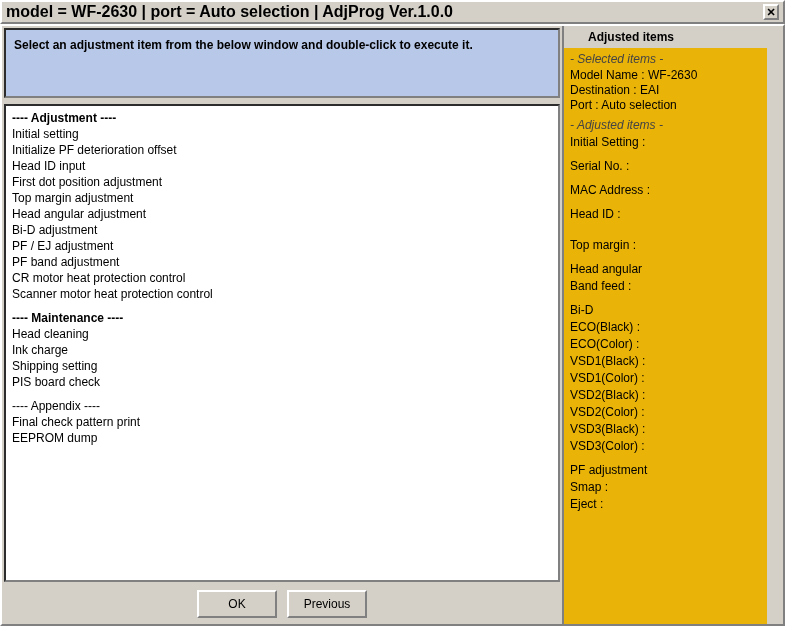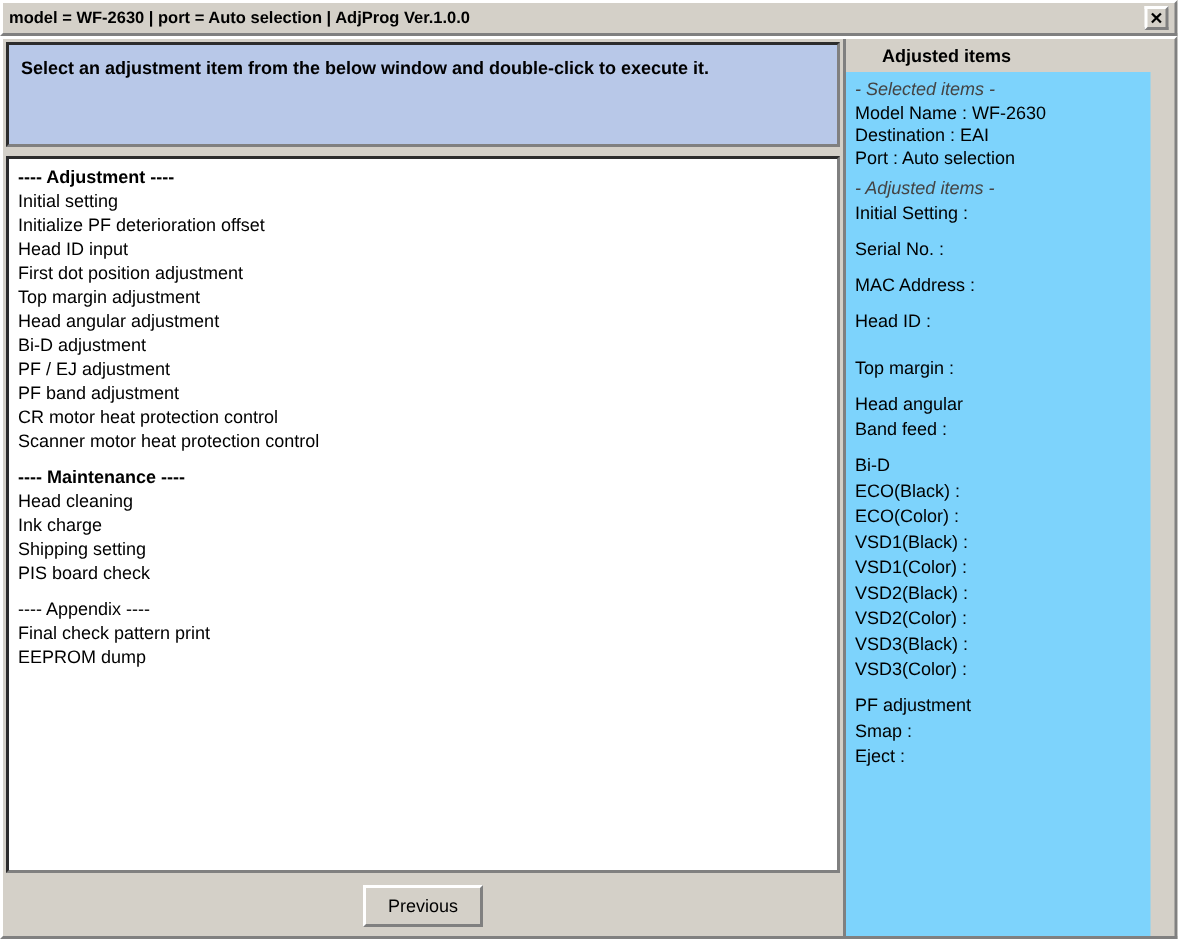--- a/index.html
+++ b/index.html
@@ -19,21 +19,21 @@
       border-left: 2px solid #ffffff;
       border-right: 2px solid #808080;
       border-bottom: 2px solid #808080;
       display: flex;
       align-items: center;
       justify-content: space-between;
       padding: 2px 4px;
       height: 24px;
     }
     .title-bar-text {
-      font-size: 11px;
+      font-size: 16px;
       font-weight: bold;
       color: #000;
     }
     .close-btn {
       width: 16px;
       height: 16px;
       background: #d4d0c8;
       border-top: 2px solid #ffffff;
       border-left: 2px solid #ffffff;
       border-right: 2px solid #808080;
@@ -156,21 +156,21 @@
     .right-panel-title {
       font-size: 12px;
       font-weight: bold;
       padding: 4px 24px;
       background: #d4d0c8;
     }
     .right-panel-content {
       flex: 1;
       overflow-y: scroll;
       padding: 4px 6px;
-      background: #7dd3fc;
+      background: #eab308;
     }
     .right-panel-content::-webkit-scrollbar {
       width: 16px;
     }
     .right-panel-content::-webkit-scrollbar-track {
       background: #d4d0c8;
     }
     .right-panel-content::-webkit-scrollbar-thumb {
       background: #a0a0a0;
       border: 2px solid #d4d0c8;
@@ -236,20 +236,21 @@
           <div class="list-item">Shipping setting</div>
           <div class="list-item">PIS board check</div>
           <div class="list-item empty"></div>
           <div class="list-item header" style="font-weight: normal;">---- Appendix ----</div>
           <div class="list-item">Final check pattern print</div>
           <div class="list-item">EEPROM dump</div>
         </div>
     </div>
 
     <div class="buttons-row">
+      <button class="btn">OK</button>
       <button class="btn">Previous</button>
     </div>
 
   </div>
 
   <div class="right-panel">
     <div class="right-panel-title">Adjusted items</div>
     <div class="right-panel-content" id="right-panel-content">
     <div class="adj-section-label">- Selected items -</div>
         <div class="adj-info-line">Model Name : WF-2630</div>

